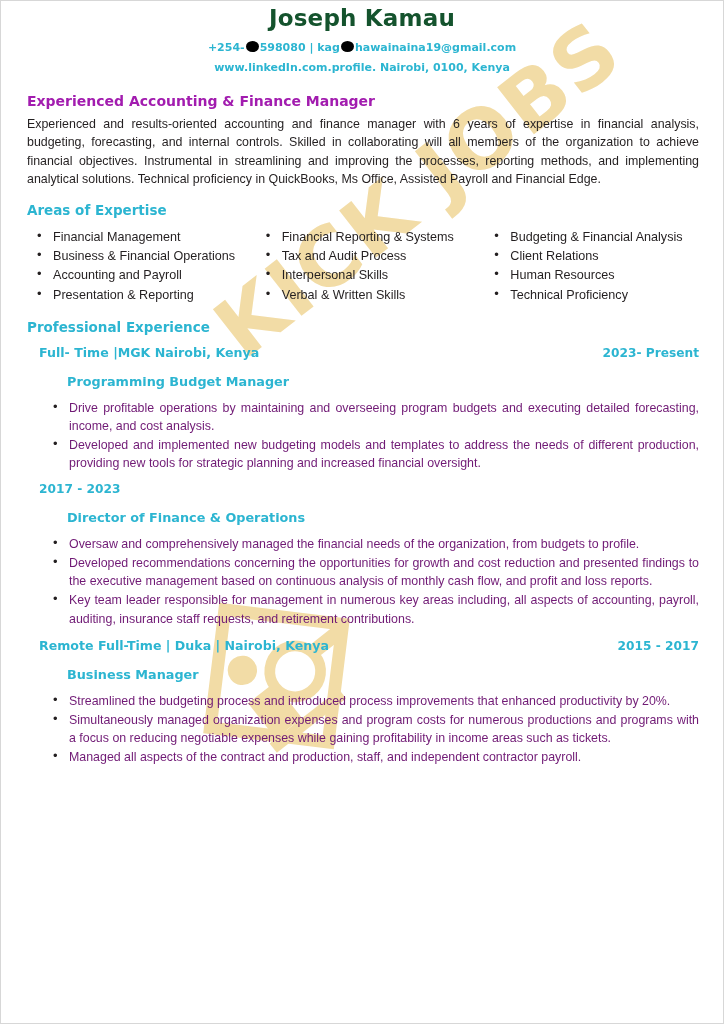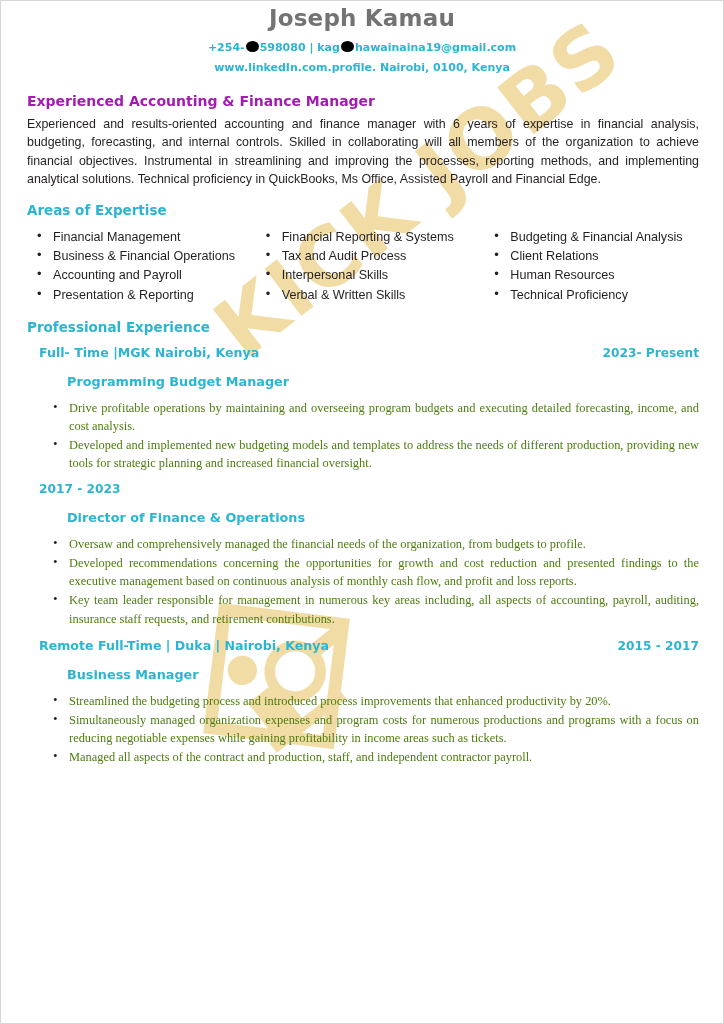--- a/index.html
+++ b/index.html
@@ -62,21 +62,21 @@
     z-index: 2;
     padding: 0;
   }
 
   
   #name {
     text-align: center;
     font-family: "DejaVu Sans", sans-serif;
     font-weight: bold;
     font-size: 23px;
-    color: #737373;
+    color: #14532d;
     letter-spacing: 0.2px;
     padding-top: 4px;
     line-height: 1.2;
   }
   .contact-line {
     text-align: center;
     font-family: "DejaVu Sans", sans-serif;
     font-weight: bold;
     font-size: 11px;
     color: #2cb5d1;
@@ -177,24 +177,23 @@
   }
   .job-bullets {
     list-style: none;
     margin: 10px 24px 0 50px;
   }
   .job-bullets li {
     position: relative;
     padding-left: 18px;
     font-size: 12.4px;
     line-height: 1.46;
-    color: #4d7c0f;
+    color: #701a75;
     margin-bottom: 1px;
     text-align: justify;
-    font-family: Liberation Serif, serif;
   }
   .job-bullets li::before {
     content: "\2022";
     position: absolute;
     left: 2px;
     top: -1px;
     font-size: 13px;
     color: #231f20;
   }
   .job-bullets li.nojustify { text-align: left; }

